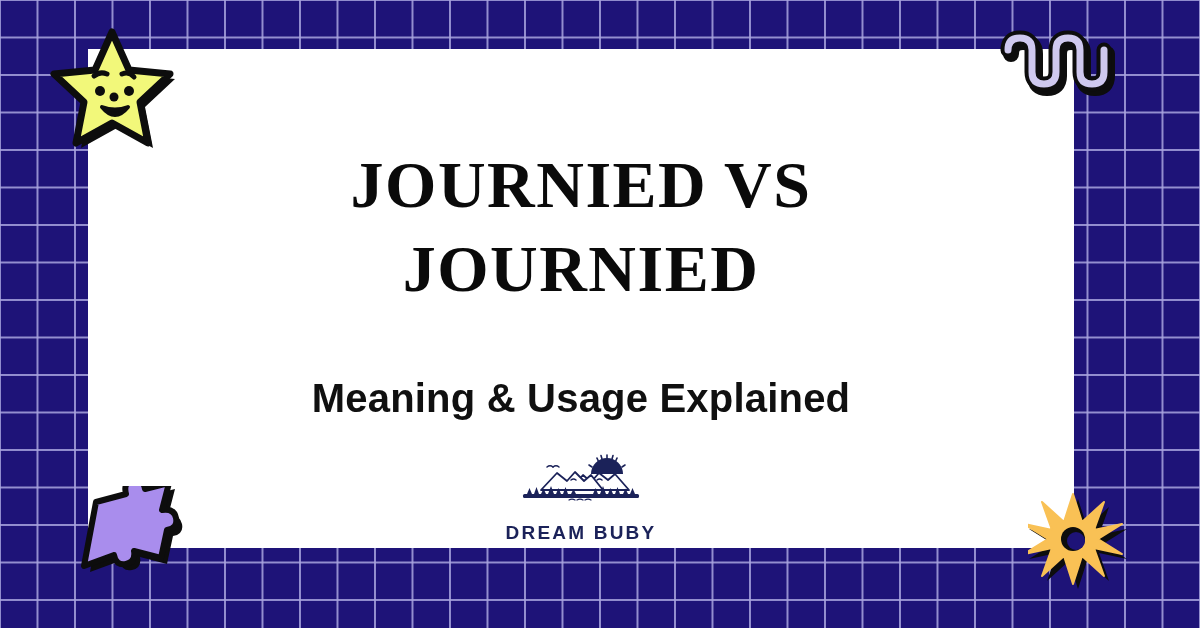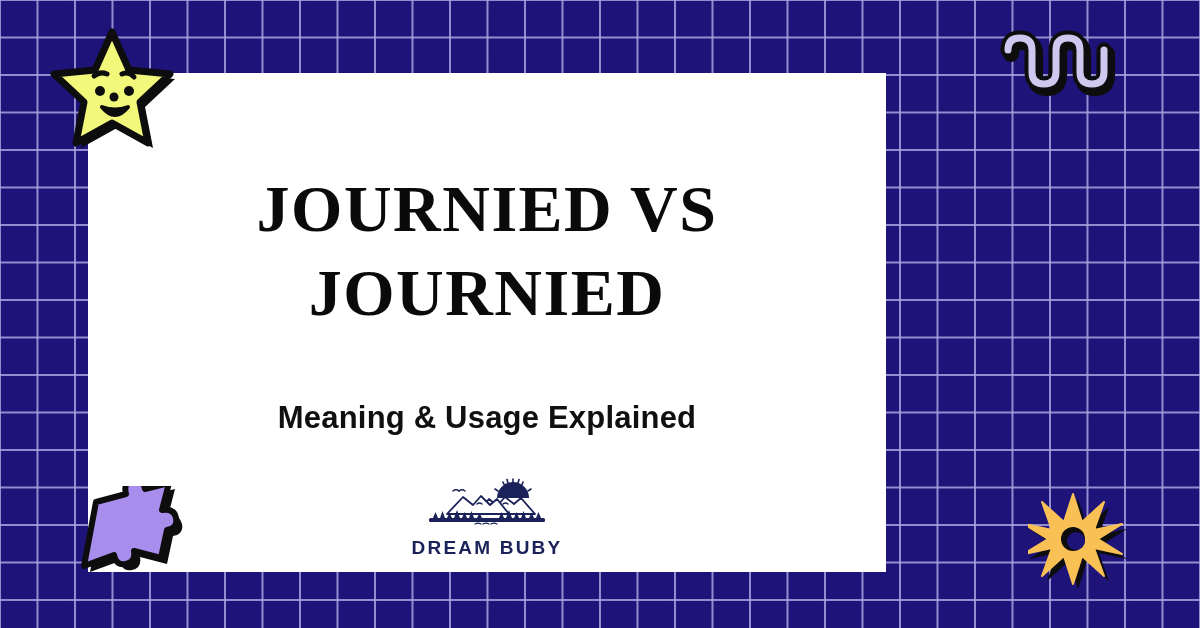--- a/index.html
+++ b/index.html
@@ -18,22 +18,22 @@
       linear-gradient(to bottom, rgba(168,164,222,0.85) 0px, rgba(168,164,222,0.85) 2px, transparent 2px);
     background-size: 37.5px 37.5px;
     background-position: -1px -1px;
     font-family: "Liberation Sans", sans-serif;
   }
 
   
   #card {
     position: absolute;
     left: 88px;
-    top: 73px;
-    width: 798px;
+    top: 49px;
+    width: 986px;
     height: 499px;
     background: #ffffff;
     z-index: 5;
   }
 
   .title-block {
     position: absolute;
     left: 0;
     top: 94px;
     width: 100%;
@@ -50,21 +50,21 @@
   }
 
   .subtitle {
     position: absolute;
     left: 0;
     top: 327px;
     width: 100%;
     text-align: center;
     font-family: "Liberation Sans", sans-serif;
     font-weight: 700;
-    font-size: 31px;
+    font-size: 40px;
     letter-spacing: 0.2px;
     color: #101010;
   }
 
   
   .logo {
     position: absolute;
     left: 50%;
     transform: translateX(-50%);
     top: 404px;
@@ -74,21 +74,21 @@
   .logo-mark {
     display: block;
     margin: 0 auto;
   }
   .logo-text {
     font-family: "Liberation Sans", sans-serif;
     font-weight: 700;
     font-size: 19px;
     letter-spacing: 2.2px;
     color: #1b2259;
-    margin-top: 8px;
+    margin-top: 17px;
   }
 
   
   .deco {
     position: absolute;
     z-index: 9;
   }
   #deco-star    { left: 48px;   top: 24px;  width: 130px; height: 128px; }
   #deco-squiggle{ left: 996px;  top: 28px;  width: 132px; height: 68px;  }
   #deco-puzzle  { left: 74px;   top: 486px; width: 114px; height: 104px; }

